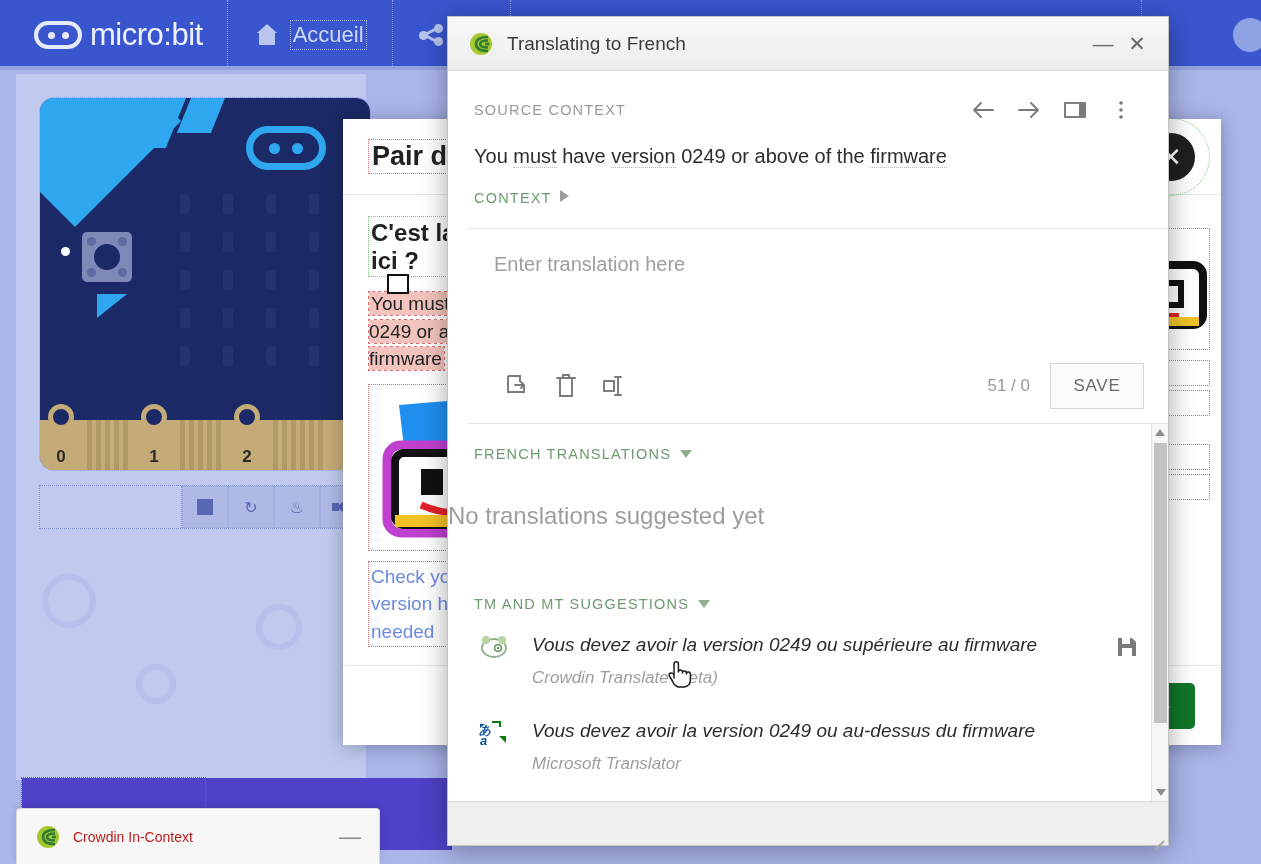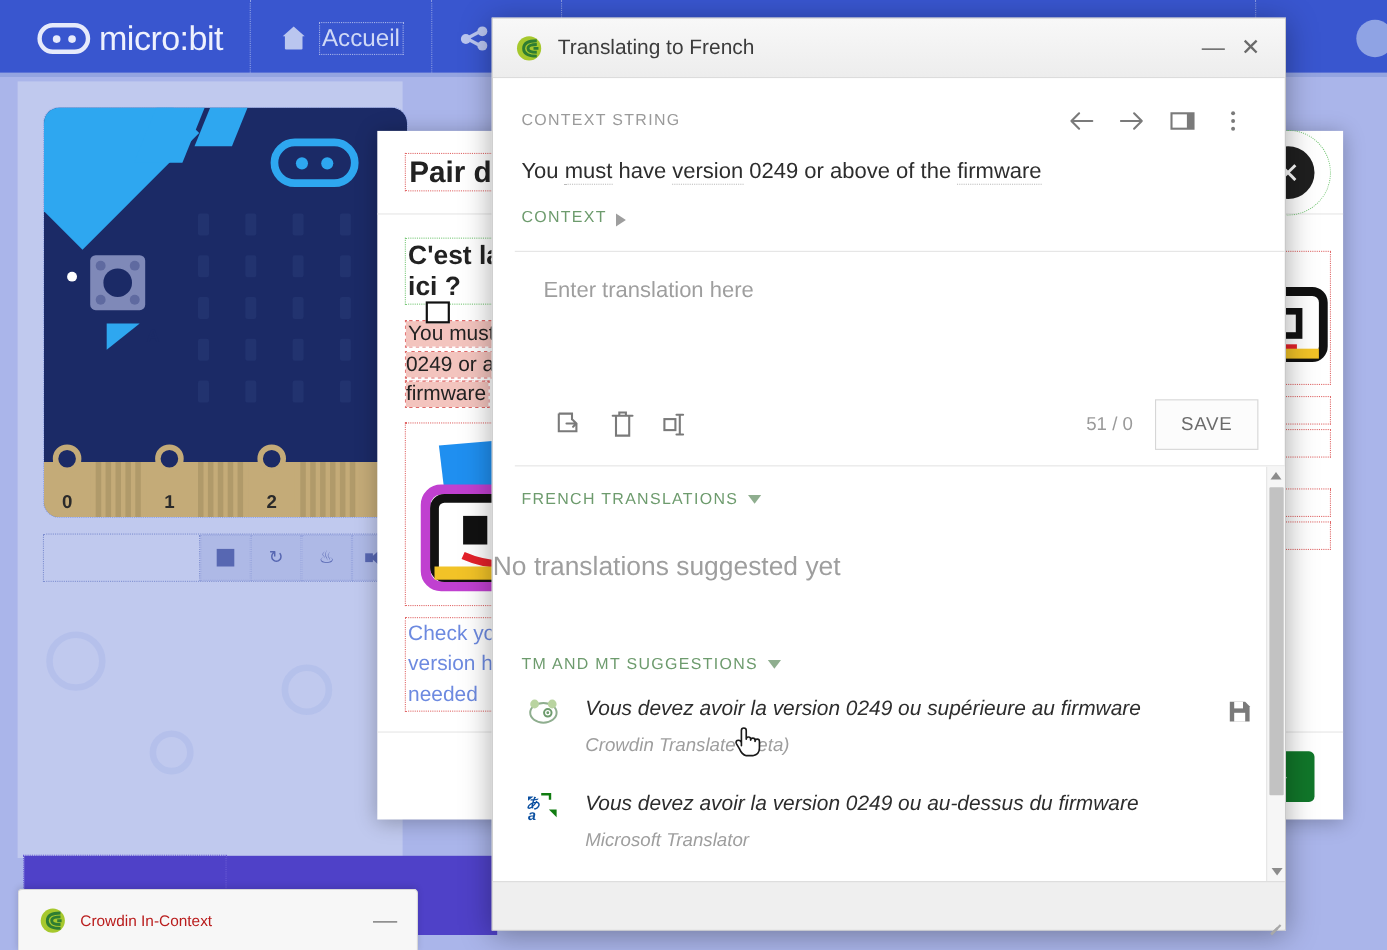--- a/index.html
+++ b/index.html
@@ -208,21 +208,21 @@
   .src-head {
     display: flex; align-items: center; padding: 22px 24px 0 26px; flex: none;
   }
   .src-head .lbl { font-size: 14.5px; letter-spacing: 1.2px; color: #9a9a9a; flex: 1; }
   .hicon { width: 46px; height: 34px; display: flex; align-items: center;
     justify-content: center; color: #7a7a7a; }
   .src-text {
     padding: 16px 26px 0; font-size: 20px; color: #2d2d2d; line-height: 1.35; flex: none;
   }
   .sp { border-bottom: 1.5px dotted #b9b9b9; }
-  .ctx-head { padding: 20px 26px 22px; display: flex; align-items: flex-end; gap: 8px; flex: none; }
+  .ctx-head { padding: 20px 26px 22px; display: flex; align-items: flex-start; gap: 8px; flex: none; }
   .ctx-head .lbl { font-size: 14.5px; letter-spacing: 1.2px; color: #6d9b6d; }
   .tri-r { width: 0; height: 0; border-left: 9px solid #9e9e9e;
     border-top: 6px solid transparent; border-bottom: 6px solid transparent; }
   .tri-d { width: 0; height: 0; border-top: 8px solid #8fae8f;
     border-left: 6px solid transparent; border-right: 6px solid transparent; }
 
   .tr-box { border-top: 1px solid #e4e4e4; border-bottom: 1px solid #e4e4e4;
     padding: 24px 26px 0; flex: none; height: 196px; position: relative; margin-left: 20px; }
   .tr-ph { font-size: 20px; color: #9e9e9e; }
   .tr-tools { position: absolute; left: 26px; right: 24px; bottom: 14px;
@@ -492,21 +492,21 @@
         <path d="M20 8.5 q-8 0 -8 3.5 t8 3.5" fill="none" stroke="#2e7d32" stroke-width="2.6"></path>
         <path d="M21.5 12 h-4.5" fill="none" stroke="#2e7d32" stroke-width="2.6"></path>
       </svg>
     </span>
     <span class="t">Translating to French</span>
     <span class="win-btn">—</span>
     <span class="win-btn">✕</span>
   </div>
 
   <div class="src-head">
-    <span class="lbl">CONTEXT STRING</span>
+    <span class="lbl">SOURCE CONTEXT</span>
     <span class="hicon">
       <svg width="24" height="20" viewBox="0 0 24 20">
           <path d="M22 10 H3 M10 3 L3 10 L10 17" fill="none" stroke="#7a7a7a" stroke-width="1.9" stroke-linecap="round" stroke-linejoin="round"></path>
         </svg>
     </span>
     <span class="hicon">
       <svg width="24" height="20" viewBox="0 0 24 20">
           <path d="M2 10 H21 M14 3 L21 10 L14 17" fill="none" stroke="#7a7a7a" stroke-width="1.9" stroke-linecap="round" stroke-linejoin="round"></path>
         </svg>
     </span>

